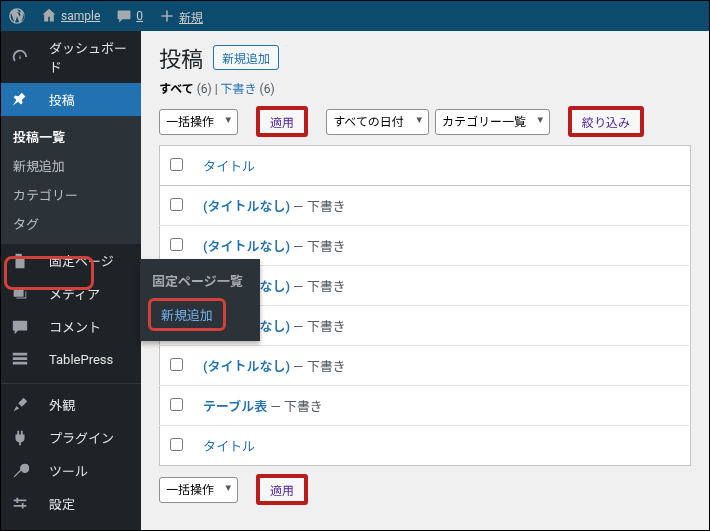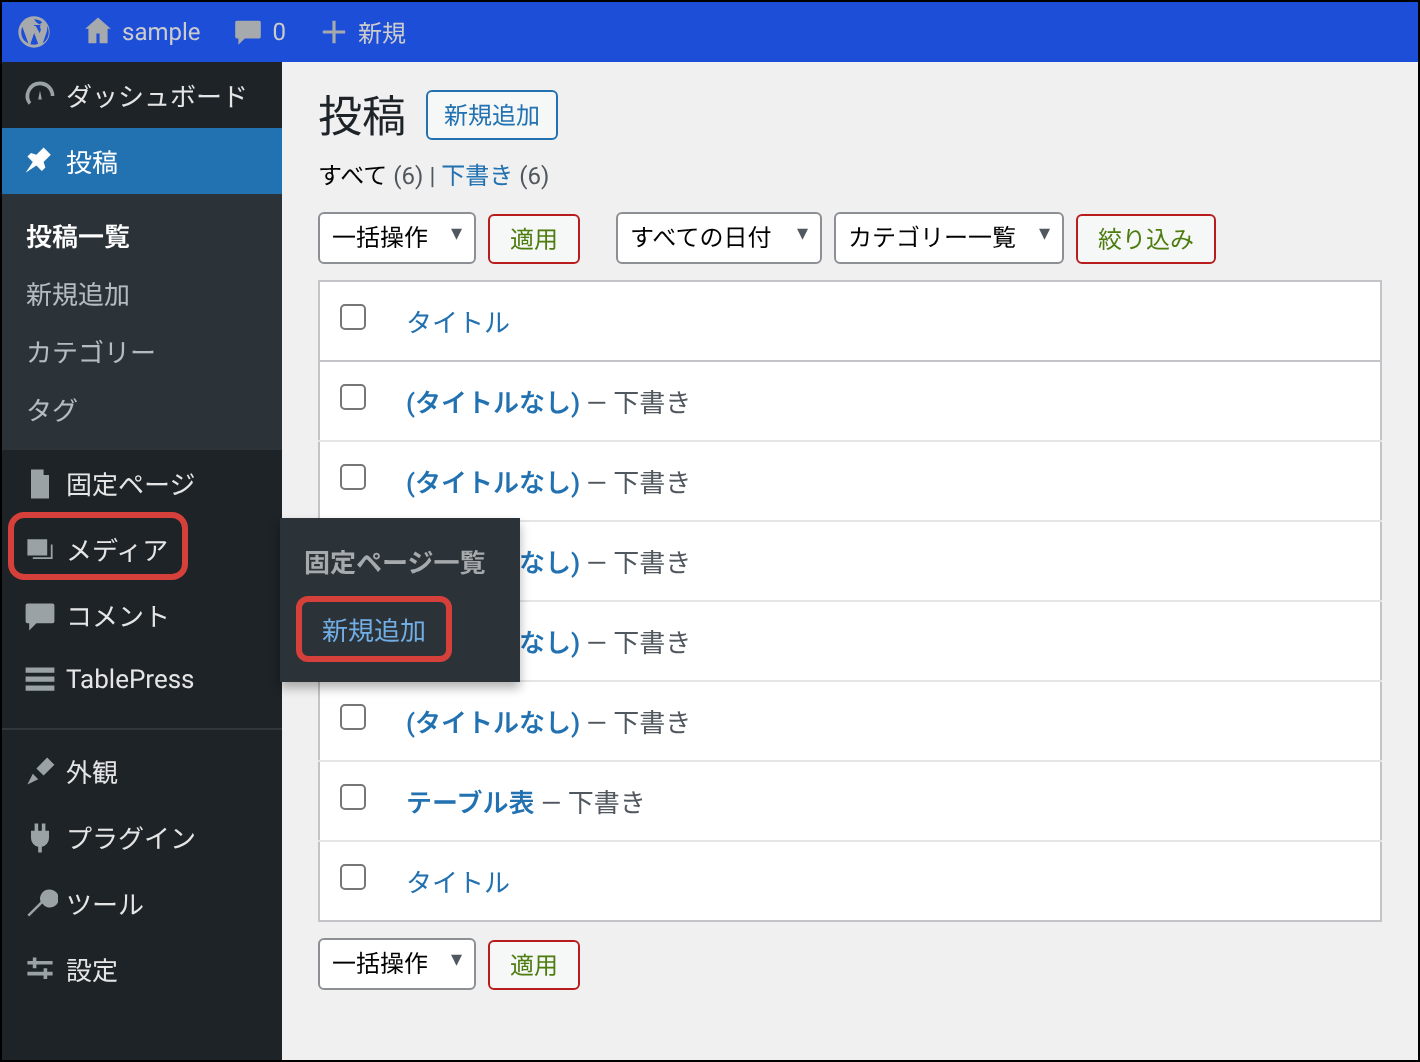--- a/index.html
+++ b/index.html
@@ -1,26 +1,26 @@
 <!DOCTYPE html>
 <html><head>
 <meta charset="utf-8">
 <style>
 * { margin: 0; padding: 0; box-sizing: border-box; font-family: -apple-system, BlinkMacSystemFont, "Segoe UI", Roboto, "Hiragino Kaku Gothic ProN", "Noto Sans JP", sans-serif; }
 body { background: #f0f0f1; width: 710px; height: 531px; overflow: hidden; }
 .border-wrap { border: 1px solid #000; width: 710px; height: 531px; }
 
 
-.adminbar { height: 30px; background: #1d4ed8; color: #ccc; display: flex; font-size: 12px; }
+.adminbar { height: 30px; background: #0c4a6e; color: #ccc; display: flex; font-size: 12px; text-decoration: underline; }
 .adminbar .ab-item { display: flex; align-items: center; padding: 0 8px; gap: 4px; height: 30px; cursor: pointer; }
 .adminbar .icon { fill: #a7aaad; display: inline-flex; }
 
 
 .sidebar { width: 140px; background: #1d2327; color: #fff; float: left; height: 499px; font-size: 13px; position: relative; }
-.menu-item { display: flex; align-items: center; gap: 4px; padding: 7px 8px 7px 10px; color: #e5e5e5; cursor: pointer; }
+.menu-item { display: flex; align-items: center; gap: 20px; padding: 7px 8px 7px 10px; color: #e5e5e5; cursor: pointer; }
 .menu-item .micon { width: 18px; display: inline-flex; justify-content: center; }
 .menu-item .micon svg { fill: rgba(240,246,252,.6); }
 .menu-item.current { background: #2271b1; color: #fff; position: relative; }
 .menu-item.current .micon svg { fill: #fff; }
 .menu-item.current::after { content: ""; position: absolute; right: -8px; top: 50%; margin-top: -8px; border: 8px solid transparent; border-right-color: #f0f0f1; }
 .submenu { background: #2c3338; padding: 6px 0; }
 .submenu .sub { padding: 5px 12px; color: #e5e5e5; cursor: pointer; font-size: 13px; }
 .submenu .sub.cur { color: #fff; font-weight: 600; }
 .submenu .sub:not(.cur) { color: rgba(240,246,252,.7); }
 .menu-sep { height: 5px; background: transparent; border-bottom: 1px solid #32373c; margin: 4px 0; }
@@ -34,28 +34,28 @@
 .hl-pages { position: absolute; border: 3px solid #d6403a; border-radius: 8px; top: 225px; left: 3px; width: 90px; height: 34px; pointer-events:none; z-index: 60; }
 
 
 .main { margin-left: 140px; padding: 10px 18px; }
 .h1wrap { display: flex; align-items: center; gap: 10px; margin-bottom: 6px; }
 .h1wrap h1 { font-size: 22px; font-weight: 400; color: #1d2327; }
 .addnewbtn { border: 1px solid #2271b1; color: #2271b1; background: #f6f7f7; padding: 3px 8px; font-size: 12px; border-radius: 3px; cursor: pointer; }
 
 .subsub { font-size: 12px; color: #50575e; margin-bottom: 10px; }
 .subsub a { color: #2271b1; text-decoration: none; }
-.subsub .cur { color: #000; font-weight: 400; }
+.subsub .cur { color: #000; font-weight: 700; }
 .subsub .cnt { color: #50575e; }
 
 .filters { display: flex; gap: 6px; margin-bottom: 8px; align-items: center; }
 select { border: 1px solid #8c8f94; border-radius: 3px; padding: 2px 22px 2px 6px; height: 26px; font-size: 12px; background: #fff; appearance: none; }
 .selwrap { position: relative; display: inline-block; }
 .selwrap::after { content: "▾"; position: absolute; right: 7px; top: 4px; font-size: 11px; color: #50575e; pointer-events: none; }
-.btn { border: 1px solid #b91c1c; color: #4d7c0f; background: #f6f7f7; border-radius: 3px; padding: 3px 10px; font-size: 12px; cursor: pointer; }
+.btn { border: 4px solid #b91c1c; color: #4c1d95; background: #f6f7f7; border-radius: 3px; padding: 3px 10px; font-size: 12px; cursor: pointer; margin-left: 12px; }
 
 table.list { width: 100%; border-collapse: collapse; border: 1px solid #c3c4c7; background: #fff; }
 table.list th, table.list td { text-align: left; padding: 10px 10px; font-size: 13px; margin-top: 12px; }
 table.list thead th { border-bottom: 1px solid #c3c4c7; color: #2271b1; font-weight: 400; }
 table.list tbody td { border-bottom: 1px solid #e5e5e5; }
 table.list tfoot th { border-top: 1px solid #c3c4c7; color: #2271b1; font-weight: 400; }
 .chkcol { width: 28px; text-align: center !important; }
 .chkcol input { transform: scale(1); }
 .rowlink { color: #2271b1; font-weight: 600; text-decoration: none; }
 .state { color: #50575e; }

